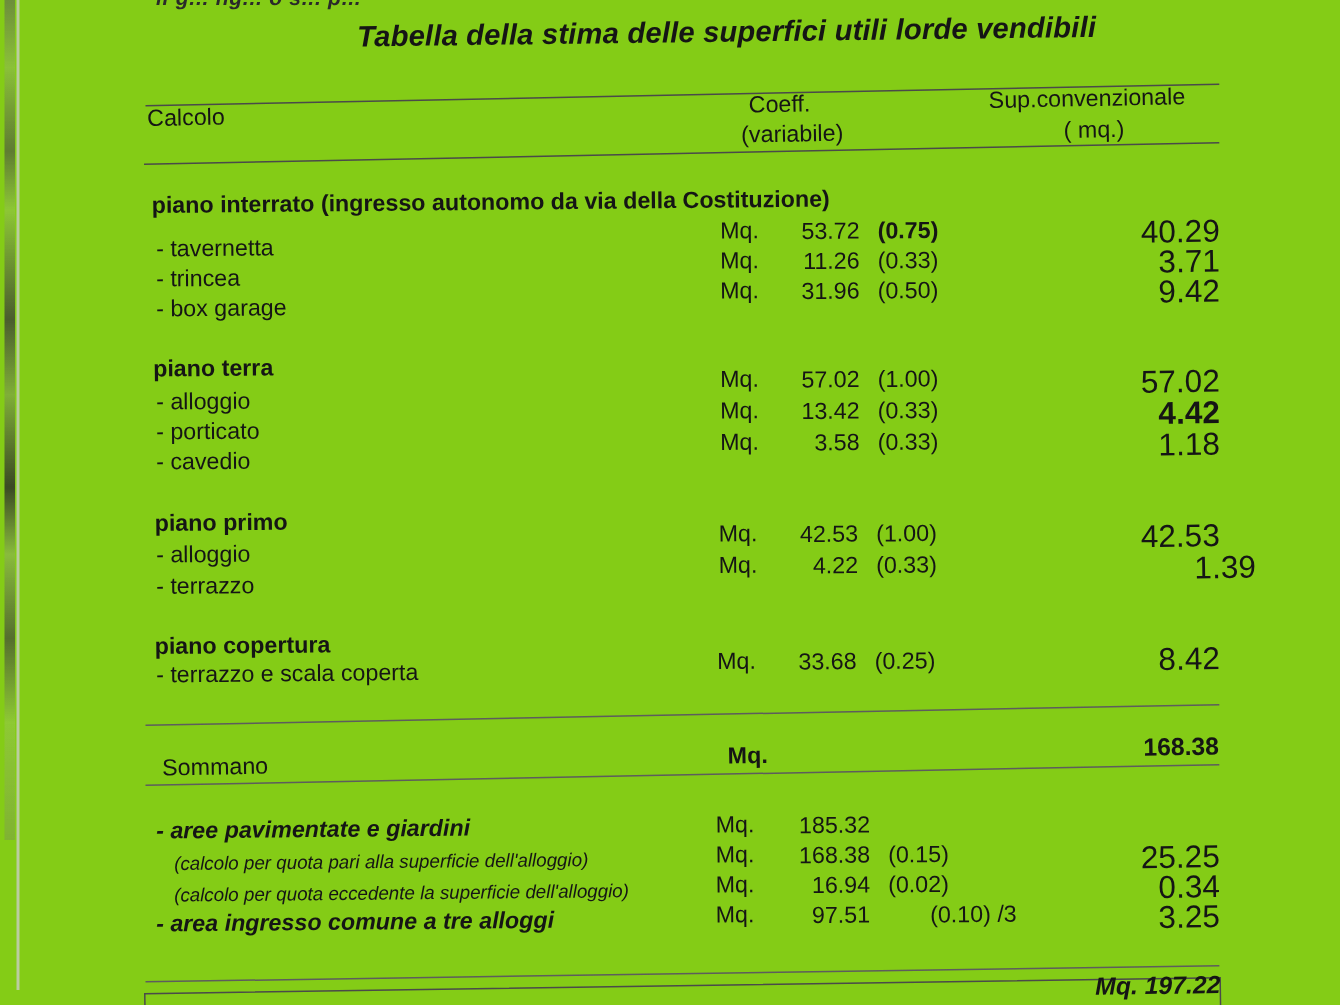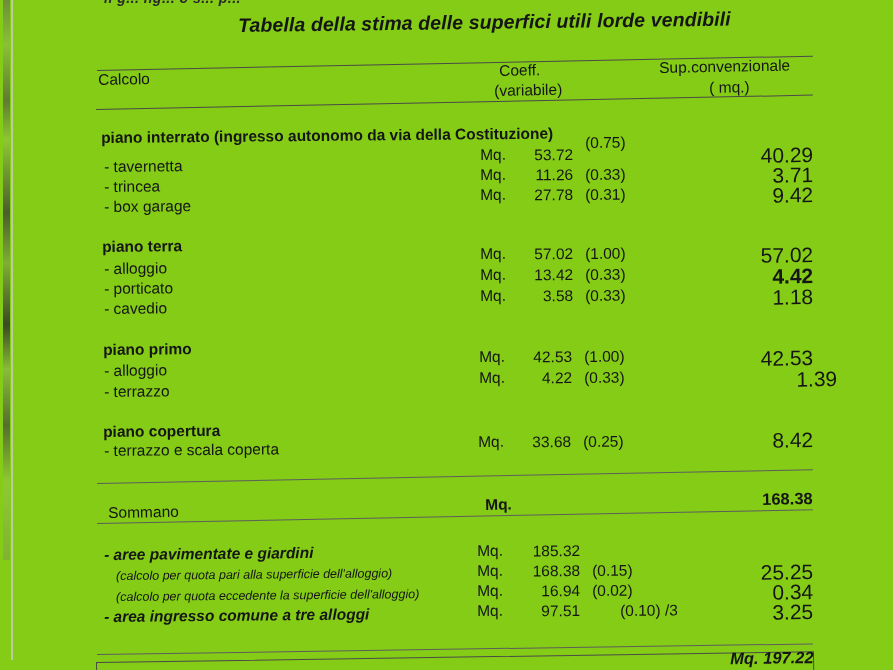--- a/index.html
+++ b/index.html
@@ -219,33 +219,33 @@
   <div class="hdr" id="hdr-coeff">Coeff.</div>
   <div class="hdr" id="hdr-coeff2">(variabile)</div>
   <div class="hdr" id="hdr-sup">Sup.convenzionale</div>
   <div class="hdr" id="hdr-sup2">( mq.)</div>
 
   <div class="sec-title" style="left:101px; top:129px;">piano interrato (ingresso autonomo da via della Costituzione)</div>
 
   <div class="item" style="left:104px; top:158px;">- tavernetta</div>
   <div class="mqlabel" style="left:480px; top:146px;">Mq.</div>
   <div class="amount" style="left:511px; top:146px; width:62px;">53.72</div>
-  <div class="coef" style="left:585px; top:134px;">(0.75)</div>
+  <div class="coef" style="left:585px; top:146px;font-weight:bold;">(0.75)</div>
   <div class="result" style="left:750px; top:143px; width:63px;">40.29</div>
 
   <div class="item" style="left:104px; top:178px;">- trincea</div>
   <div class="mqlabel" style="left:480px; top:166px;">Mq.</div>
   <div class="amount" style="left:511px; top:166px; width:62px;text-align:right;">11.26</div>
   <div class="coef" style="left:585px; top:166px;">(0.33)</div>
   <div class="result" style="left:750px; top:163px; width:63px;">3.71</div>
 
   <div class="item" style="left:104px; top:198px;">- box garage</div>
   <div class="mqlabel" style="left:480px; top:186px;">Mq.</div>
-  <div class="amount" style="left:511px; top:186px; width:62px;">27.78</div>
-  <div class="coef" style="left:585px; top:186px;">(0.31)</div>
+  <div class="amount" style="left:511px; top:186px; width:62px;">31.96</div>
+  <div class="coef" style="left:585px; top:186px;">(0.50)</div>
   <div class="result" style="left:750px; top:183px; width:63px;">9.42</div>
 
   <div class="sec-title" style="left:102px; top:238px;">piano terra</div>
 
   <div class="item" style="left:104px; top:260px;">- alloggio</div>
   <div class="mqlabel" style="left:480px; top:245px;">Mq.</div>
   <div class="amount" style="left:511px; top:245px; width:62px;">57.02</div>
   <div class="coef" style="left:585px; top:245px;">(1.00)</div>
   <div class="result" style="left:750px; top:243px; width:63px;">57.02</div>
 

